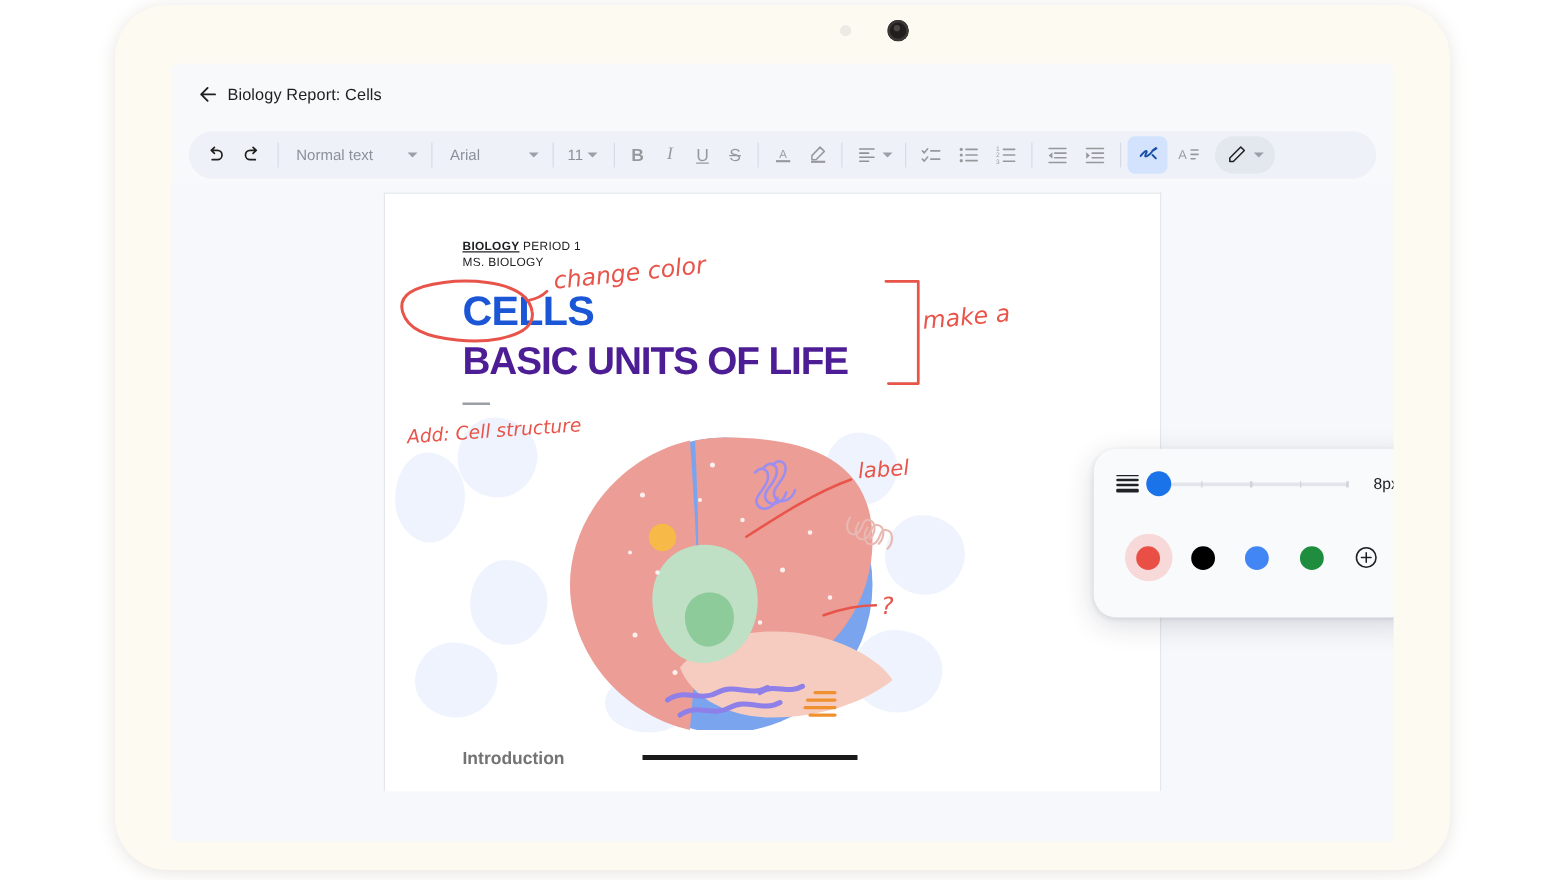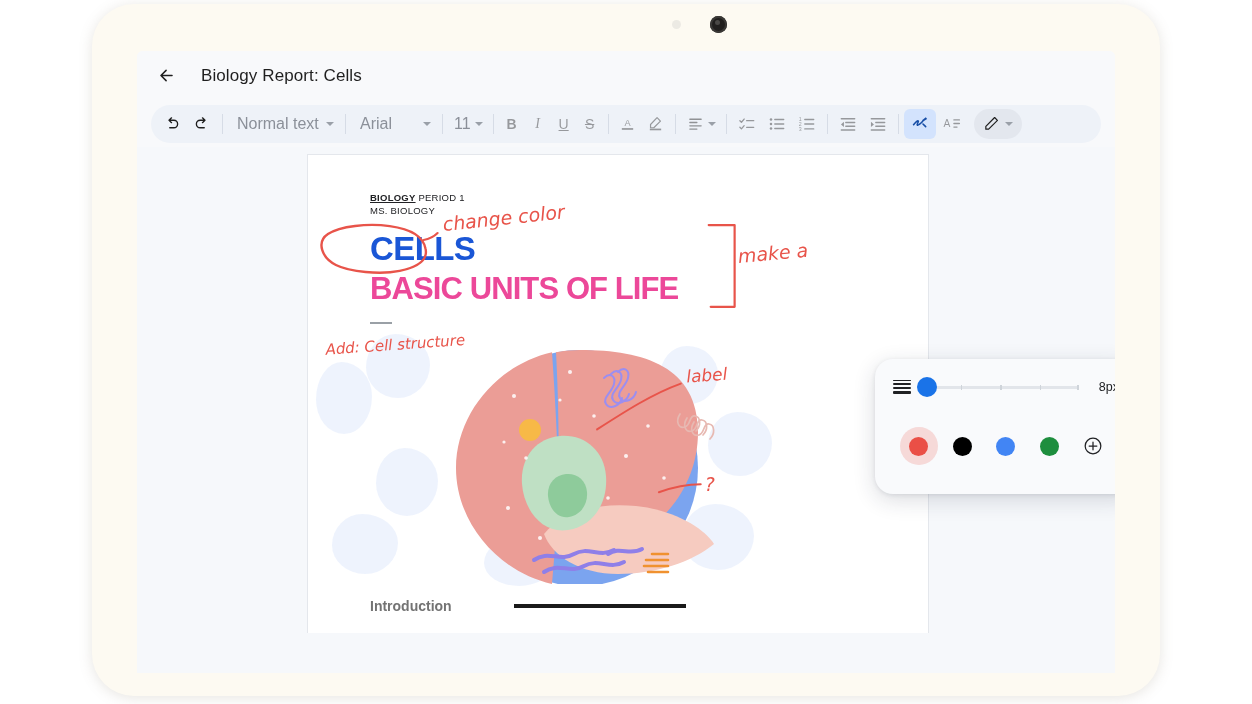--- a/index.html
+++ b/index.html
@@ -66,22 +66,22 @@
     position: relative; height: 49px;
     background: #f8f9fb;
     display: flex; align-items: center;
   }
   .back-btn {
     width: 30px; height: 30px; margin-left: 14px;
     display: flex; align-items: center; justify-content: center;
     cursor: pointer; border-radius: 50%;
   }
   .doc-title {
-    margin-left: 20px;
-    font-size: 17px; color: #1f1f1f; letter-spacing: .1px;
+    margin-left: 1px;
+    font-size: 13px; color: #1f1f1f; letter-spacing: .1px;
   }
   .header-right {
     margin-left: auto; display: flex; align-items: center;
     gap: 0px; padding-right: 14px;
   }
   .avatar {
     width: 27px; height: 27px; border-radius: 50%;
     border: 2px solid #1e8e3e;
     background: linear-gradient(160deg,#5b86b5 0%,#7fa2c4 38%,#e8e4dd 39%,#cfd4d8 100%);
     position: relative; overflow: hidden; cursor: pointer;
@@ -125,21 +125,21 @@
     border-radius: 19px; display:flex; align-items:center;
     padding: 0 6px; gap: 0px;
   }
   .tb { height: 30px; min-width: 30px; display:flex; align-items:center;
         justify-content:center; border-radius:6px; cursor:pointer; }
   .tb.dim svg, .tb.dim span { opacity:.42; }
   .tb-sep { width:1px; height:20px; background:#d6dce6; margin:0 5px; }
   .tb-select {
     display:flex; align-items:center; gap:4px;
     padding: 0 6px 0 9px; height:30px; border-radius:6px;
-    font-size:16px; color:#8b9099; cursor:pointer; white-space:nowrap;
+    font-size:12px; color:#8b9099; cursor:pointer; white-space:nowrap;
   }
   .tb-select .cap { color:#8b9099; }
   .caret { width:0;height:0;border-left:4px solid transparent;
            border-right:4px solid transparent;border-top:4px solid #9aa0a8; }
   .tb.active { background:#d3e3fd; }
   .pen-btn {
     margin-left:6px; height:30px; padding:0 9px;
     background:#e3e7ee; border-radius:15px;
     display:flex; align-items:center; gap:5px; cursor:pointer;
   }
@@ -158,21 +158,21 @@
   .page-inner { position:relative; padding: 36px 44px 0 62px; }
 
   .kicker { font-size:9.5px; color:#202124; line-height:1.42; letter-spacing:.25px; }
   .kicker b { font-weight:bold;text-decoration:underline; }
   .title-row { position:relative; margin-top:9px; height:44px; }
   .title-cells {
     font-size: 33px; font-weight: bold; color:#1a56d6;
     letter-spacing:-.6px; line-height:44px;
   }
   .title-sub {
-    font-size: 31px; font-weight: bold; color:#ec4899;
+    font-size: 31px; font-weight: bold; color:#4c1d95;
     letter-spacing:-.9px; line-height:40px; margin-top:-2px;
   }
   .rule { width:22px; height:2.5px; background:#9aa0a6; margin:13px 0 9px; }
   .byline { font-size:13px; font-weight:bold; color:#202124; letter-spacing:-.1px; }
 
   
   .illus { position:relative; margin: 14px -44px 0 -62px; height:246px; }
   .blob { position:absolute; border-radius:46% 54% 50% 50%/52% 48% 52% 48%;
           background:#e8eefc; opacity:.72; }
 

